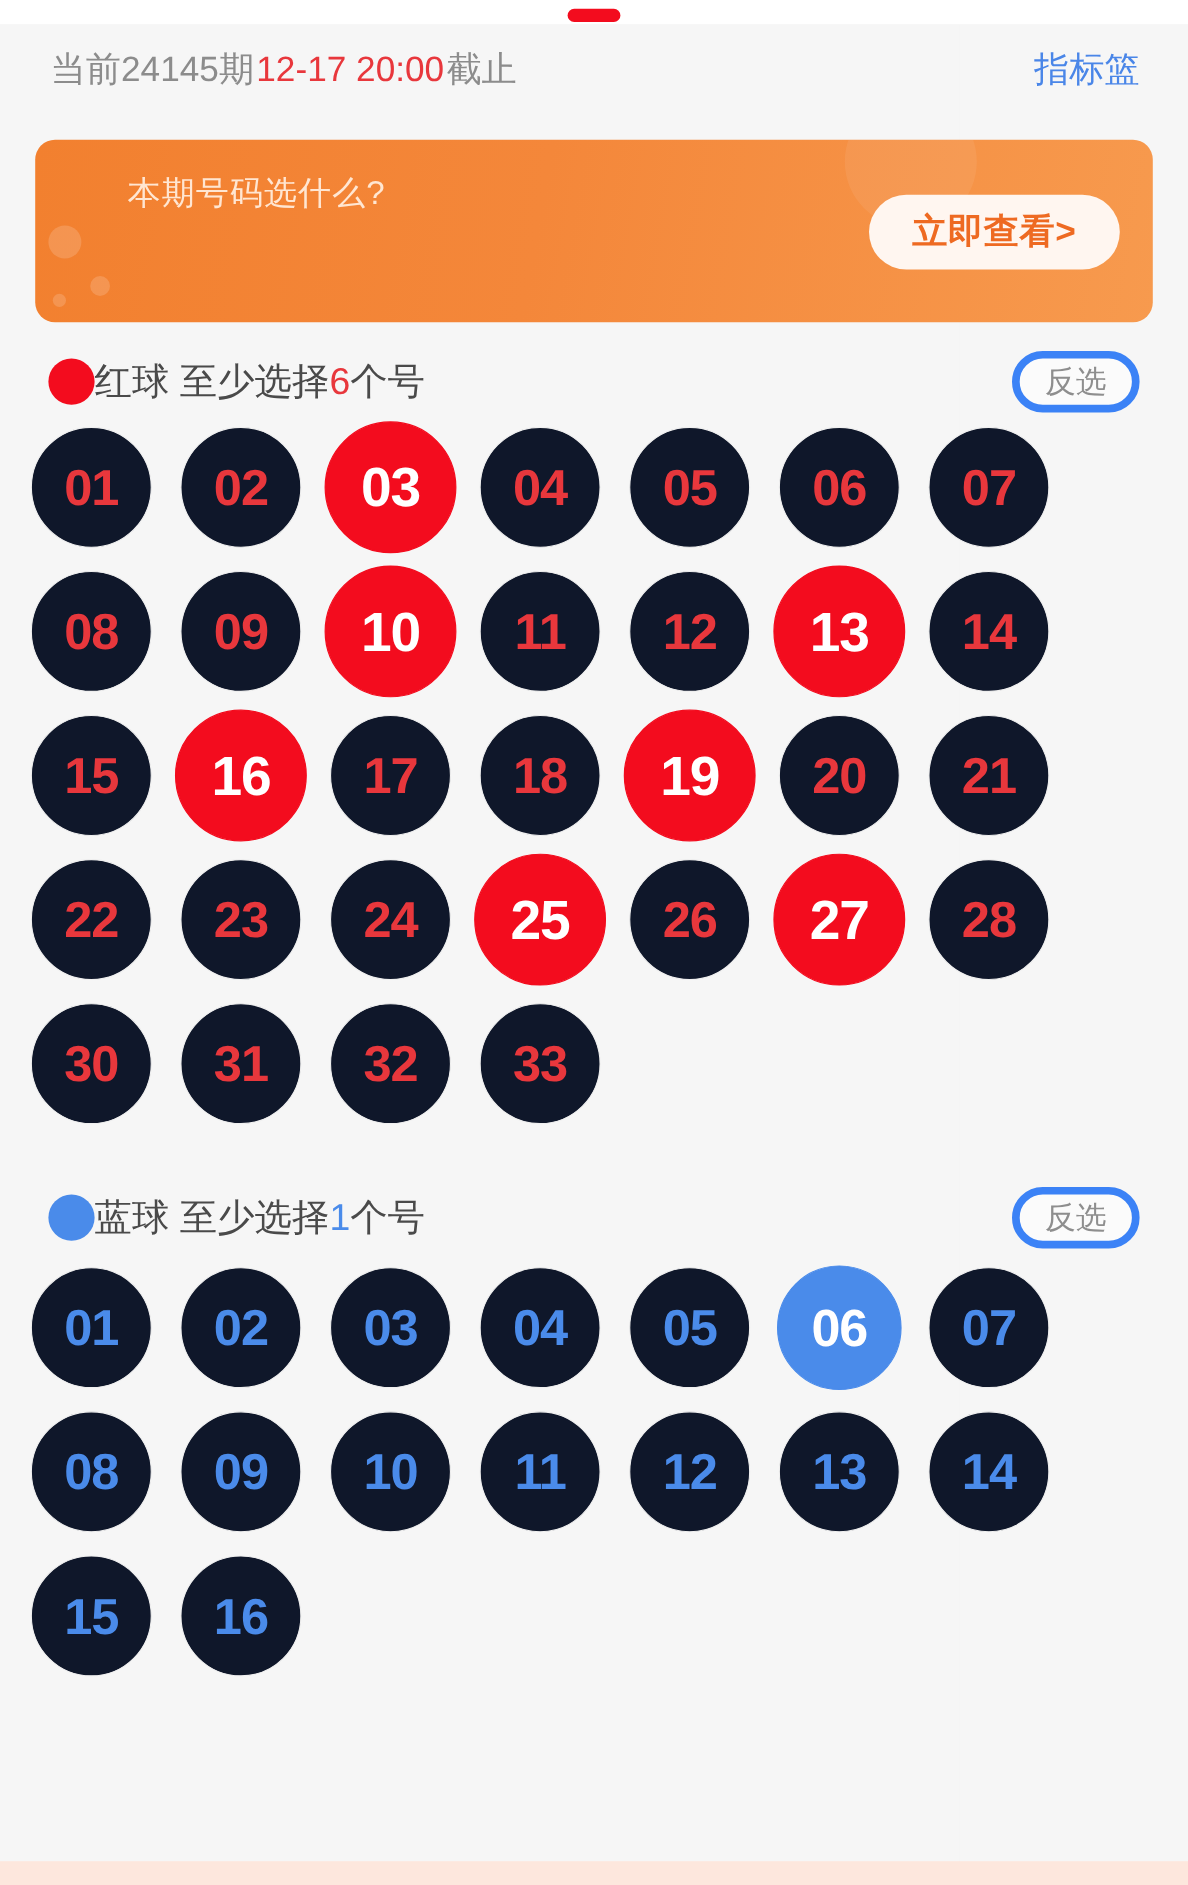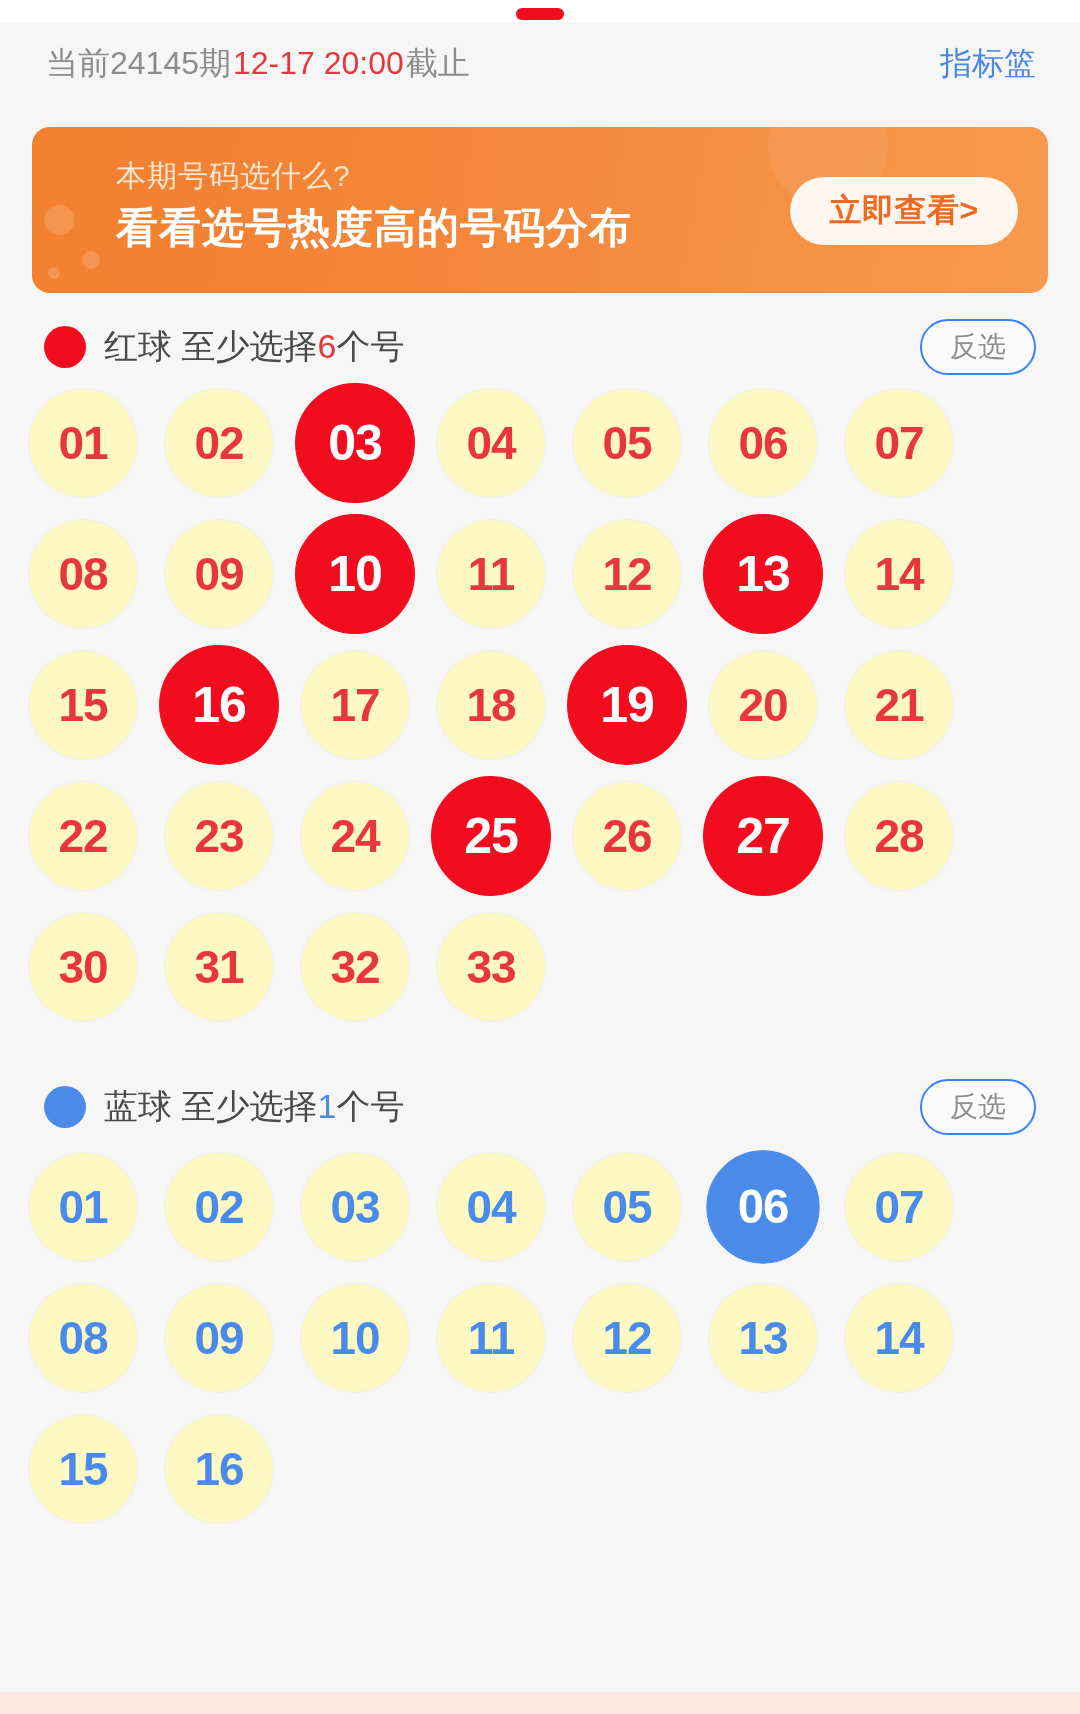--- a/index.html
+++ b/index.html
@@ -133,30 +133,29 @@
     width: 42px;
     height: 42px;
     border-radius: 50%;
     flex: none;
   }
   .sec-dot.red { background: #f30c1e; }
   .sec-dot.blue { background: #4a8bea; }
   .sec-label {
     font-size: 34px;
     color: #4a4a4a;
-    margin-left: 18px;
     white-space: nowrap;
   }
   .sec-label .cnt-red { color: #e8373c; }
   .sec-label .cnt-blue { color: #4a8bea; }
   .invert-btn {
     margin-left: auto;
     width: 116px;
     height: 56px;
-    border: 2px solid #3b82f6;
+    border: 7px solid #3b82f6;
     border-radius: 28px;
     background: #fbfbfb;
     display: flex;
     align-items: center;
     justify-content: center;
     font-size: 28px;
     color: #8e8e8e;
   }
 
   
@@ -171,21 +170,21 @@
     width: 110px;
     height: 110px;
     margin: 0 26px 21px 0;
     border-radius: 50%;
     display: flex;
     align-items: center;
     justify-content: center;
     font-size: 46px;
     font-weight: bold;
     letter-spacing: -1px;
-    background: #fef9c3;
+    background: #0f172a;
     border: 1px solid #efefef;
   }
   .ball:nth-child(7n) { margin-right: 0; }
   .ball.red { color: #e8373c; }
   .ball.blue { color: #4a8bea; }
   .ball.red.on {
     background: #f30c1e;
     border-color: #f30c1e;
     color: #ffffff;
     transform: scale(1.09);
@@ -228,21 +227,20 @@
     <div class="basket-link">指标篮</div>
   </div>
 
   <div class="banner">
     <div class="bubble b4"></div>
     <div class="bubble b1"></div>
     <div class="bubble b2"></div>
     <div class="bubble b3"></div>
     <div class="banner-text">
       <div class="banner-sub">本期号码选什么?</div>
-      <div class="banner-title">看看选号热度高的号码分布</div>
     </div>
     <div class="banner-cta">立即查看&gt;</div>
   </div>
 
   <div class="section-head" id="red-section-head">
     <div class="sec-dot red"></div>
     <div class="sec-label">
       <span>红球 至少选择</span><span class="cnt-red">6</span><span>个号</span>
     </div>
     <div class="invert-btn">反选</div>

